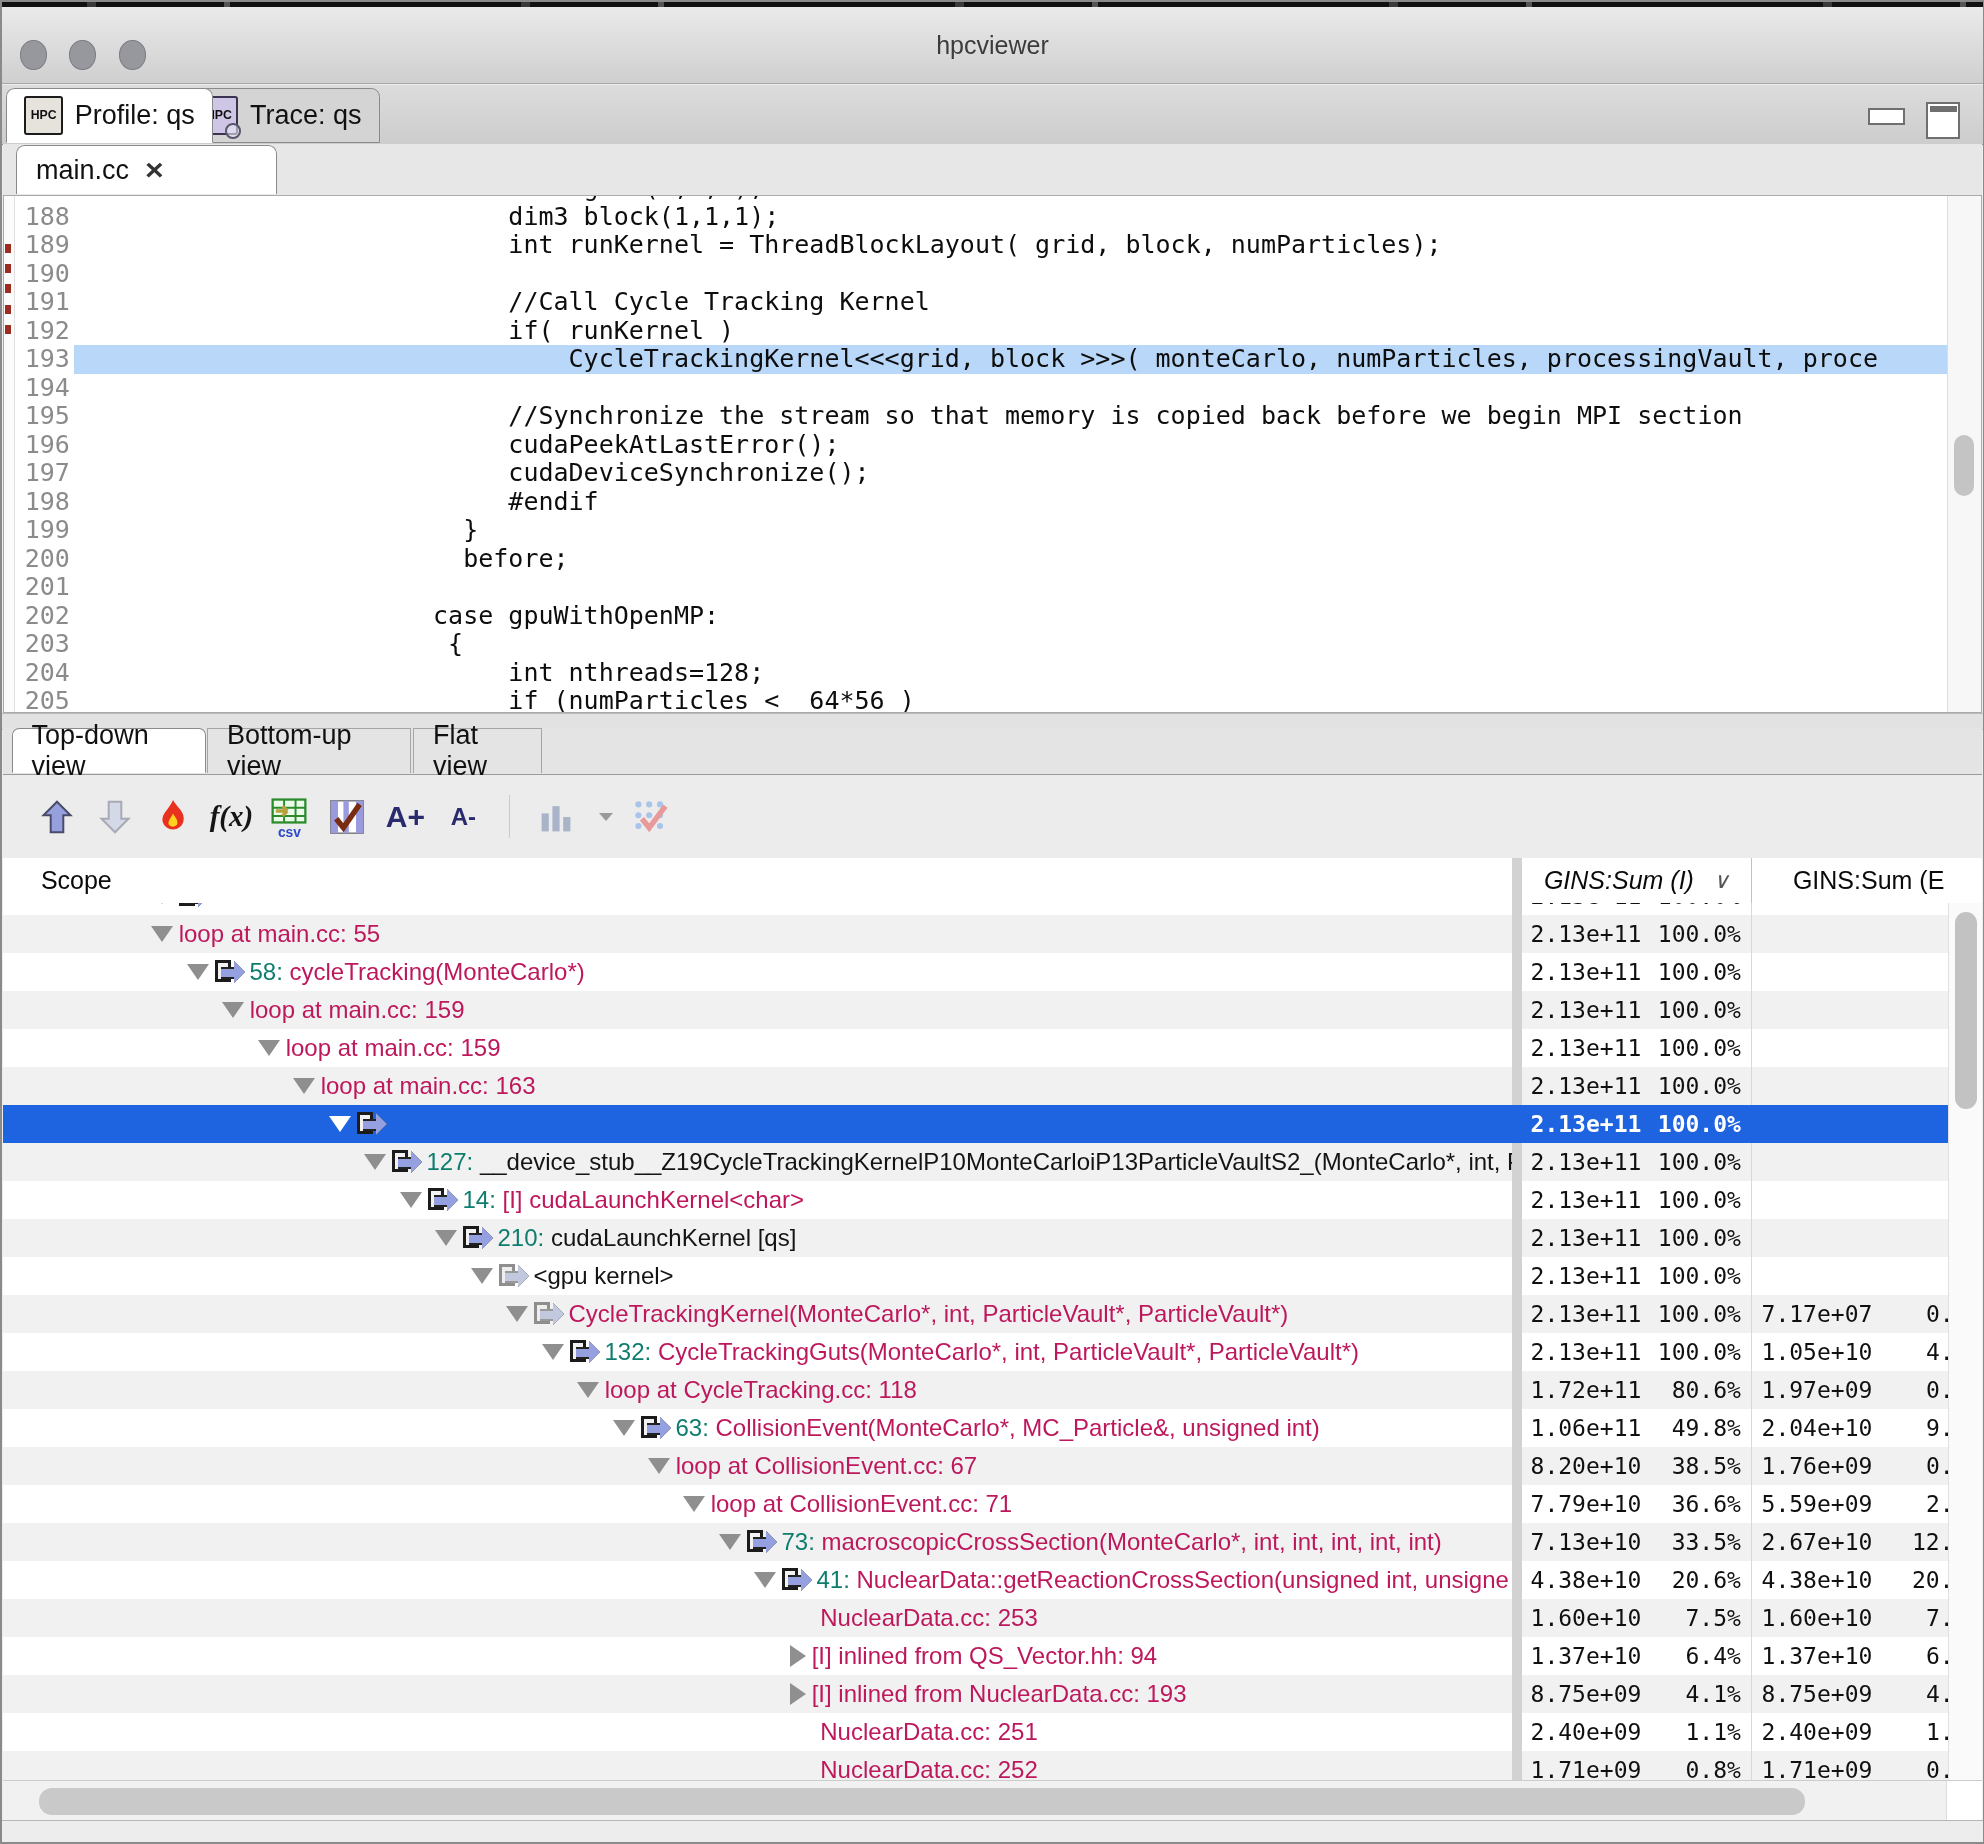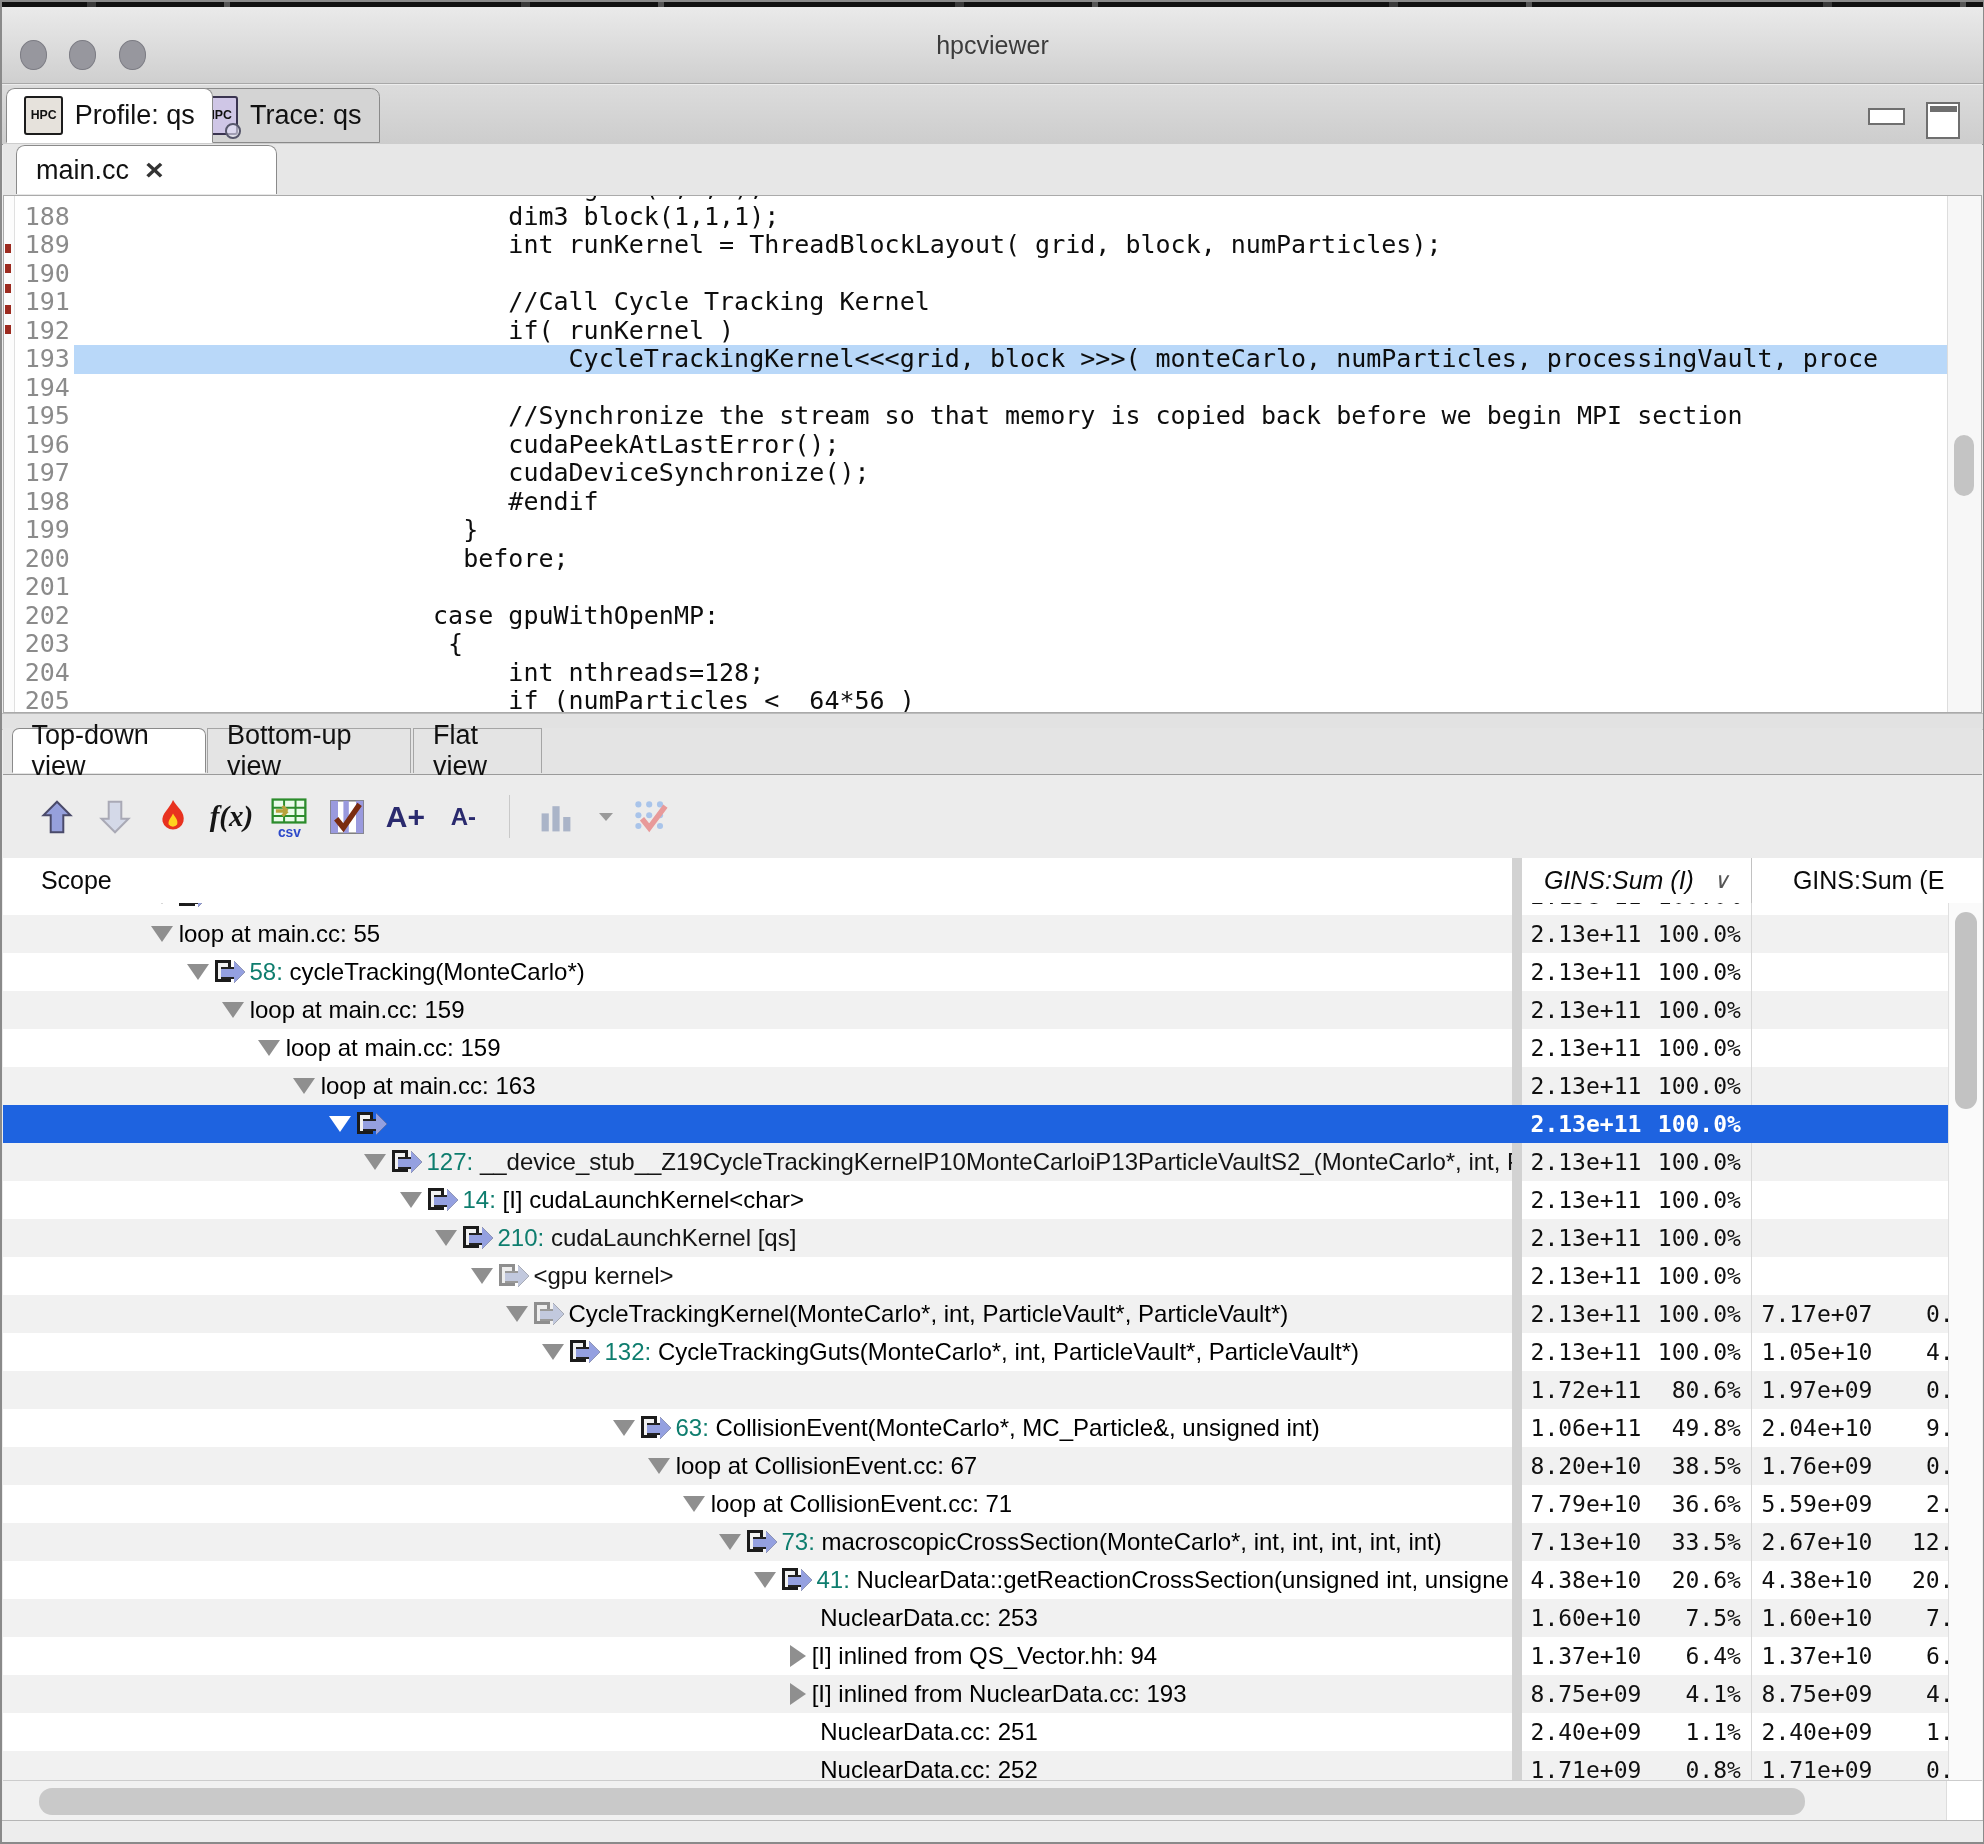--- a/index.html
+++ b/index.html
@@ -107,21 +107,21 @@
   .cs-box{position:absolute;left:0;top:2.2px;width:16px;height:22px;border:3.6px solid #1b1b1b;background:#f2f2f2;box-sizing:border-box;}
   .cs-arr{position:absolute;left:6.5px;top:8.7px;width:13px;height:8.7px;background:#94a0e0;border-top:2.2px solid #222;border-bottom:2.2px solid #222;}
   .cs-head{position:absolute;left:19px;top:2.9px;width:0;height:0;border-top:11px solid transparent;
            border-bottom:11px solid transparent;border-left:11.6px solid #94a0e0;
            filter:drop-shadow(0 0 0.7px #222);}
   .cs-icon.gray .cs-box{border-color:#8e8e8e;background:#eee;}
   .cs-icon.gray .cs-arr{background:#c2c9de;border-color:#999;}
   .cs-icon.gray .cs-head{border-left-color:#c2c9de;}
   .lbl-prefix{color:#0e7d6e;}
   .lbl{white-space:pre;}
-  .c-blue{color:#000000;}
+  .c-blue{color:#be185d;}
   .c-black{color:#141414;}
   .trow.sel .lbl-prefix,.trow.sel .c-blue,.trow.sel .c-black{color:#fff;}
   .mono{font-family:"DejaVu Sans Mono",monospace;}
   .m1{position:absolute;left:1519px;top:0;width:229px;height:100%;display:flex;align-items:center;
       justify-content:space-between;padding:0 10px 0 8.7px;box-sizing:border-box;
       font-size:23px;color:#101010;}
   .m2{position:absolute;left:1750px;top:0;width:229px;height:100%;font-size:23px;color:#101010;}
   .m2 .v{position:absolute;left:8.7px;top:0;height:100%;display:flex;align-items:center;}
   .m2 .pe{position:absolute;top:0;height:100%;display:flex;align-items:center;}
   .band{position:absolute;left:1509px;top:0;width:10px;height:100%;background:#d2d2d2;}
@@ -572,20 +572,26 @@
             <span>100.0%</span>
           </div>
           <div class="m2 mono">
             <span class="v">1.05e+10</span>
             <span class="pe" style="left: 173px;">4.</span>
           </div>
         </div>
       </div>
       <div class="trow odd">
         <div class="rowc">
+          <div class="scope">
+            <div class="scope-inner" style="left: 574px;">
+              <span class="tri open"></span>
+              <span class="lbl"><span class="c-blue">loop at CycleTracking.cc: 118</span></span>
+            </div>
+          </div>
           <div class="band"></div>
           <div class="vline"></div>
           <div class="m1 mono">
             <span>1.72e+11</span>
             <span>80.6%</span>
           </div>
           <div class="m2 mono">
             <span class="v">1.97e+09</span>
             <span class="pe" style="left: 173px;">0.</span>
           </div>

